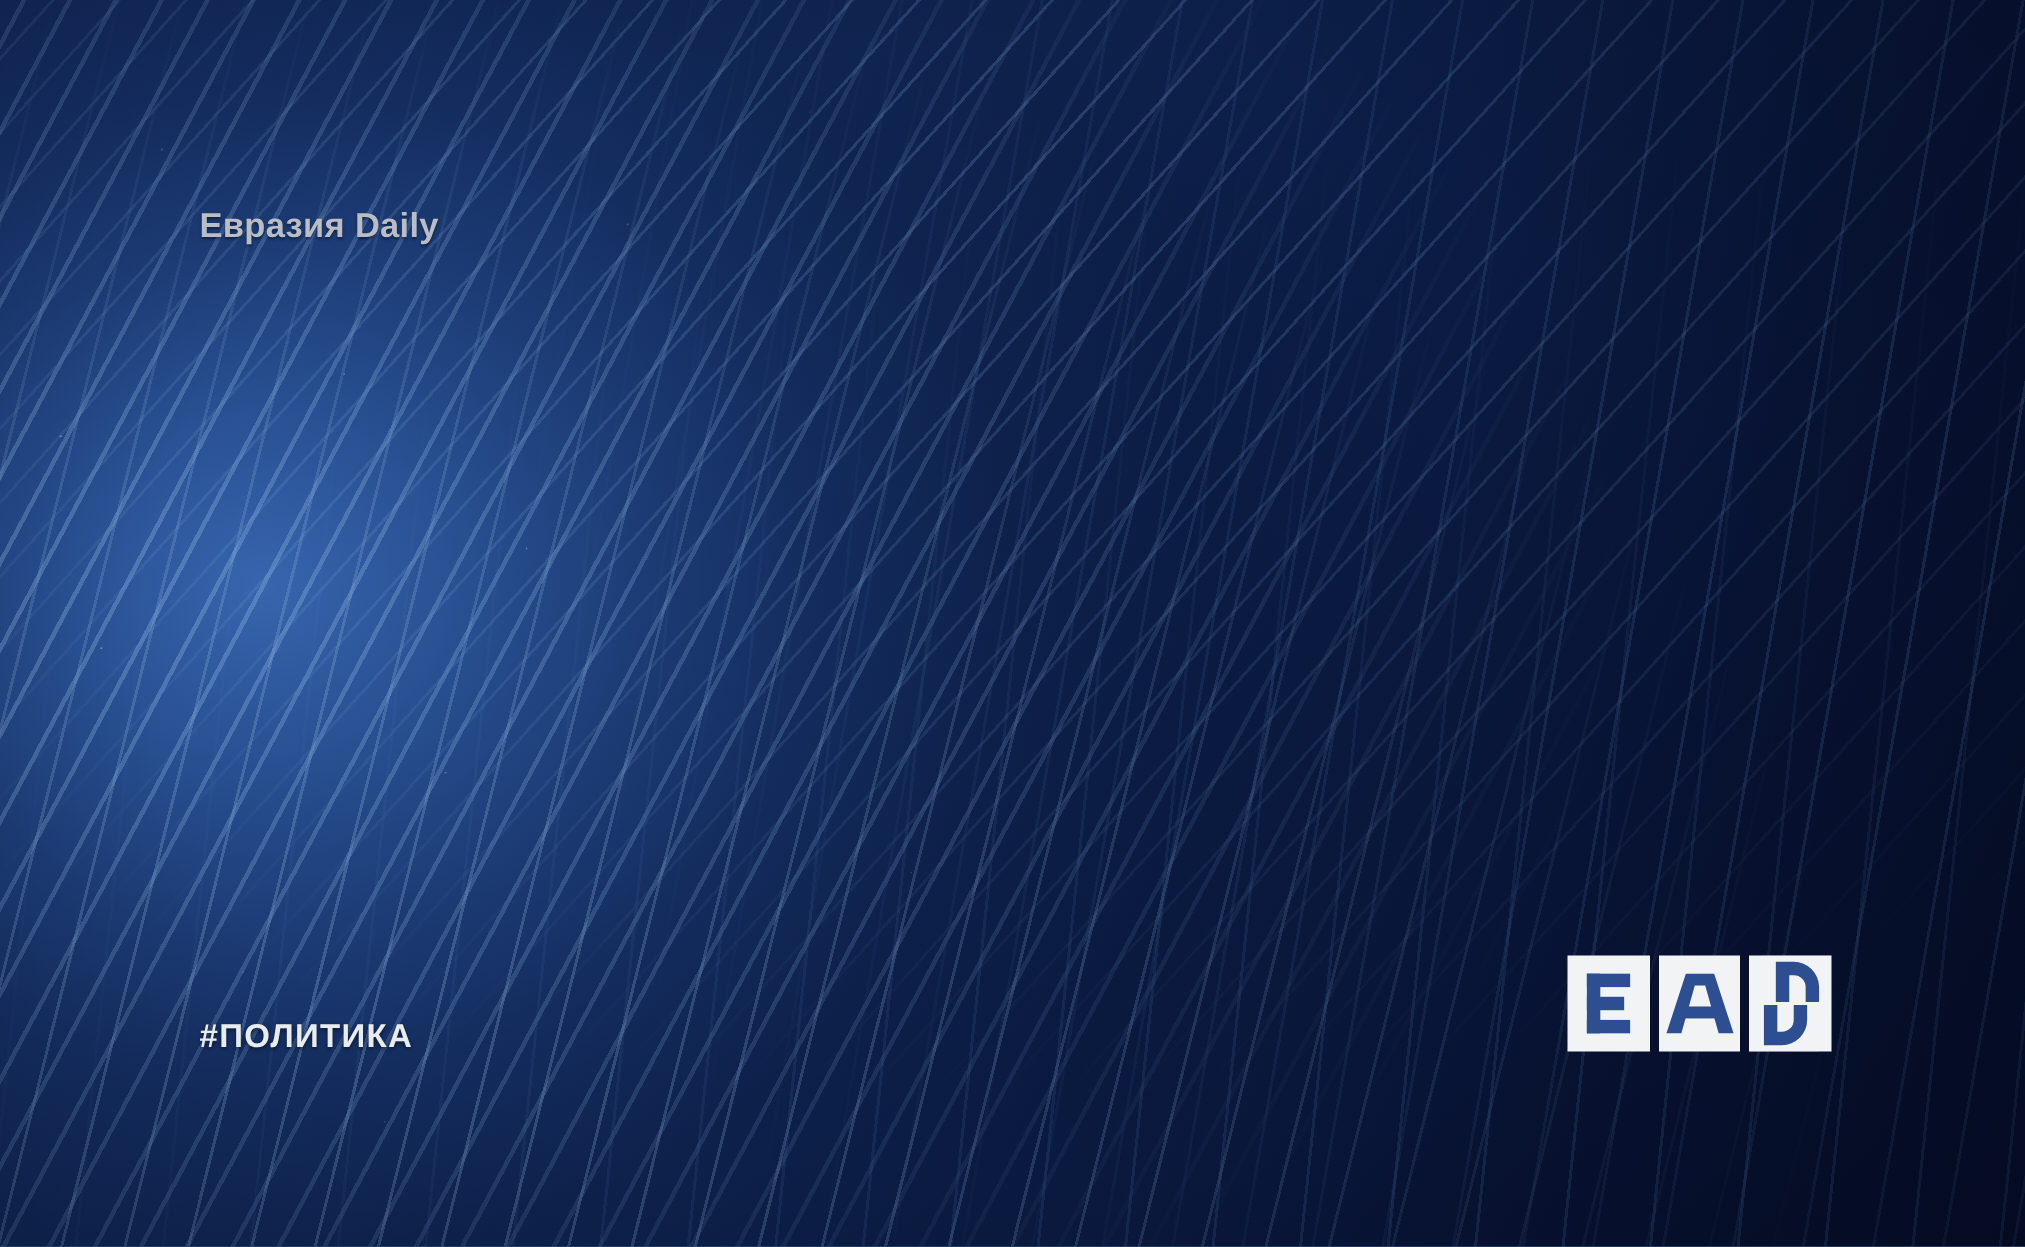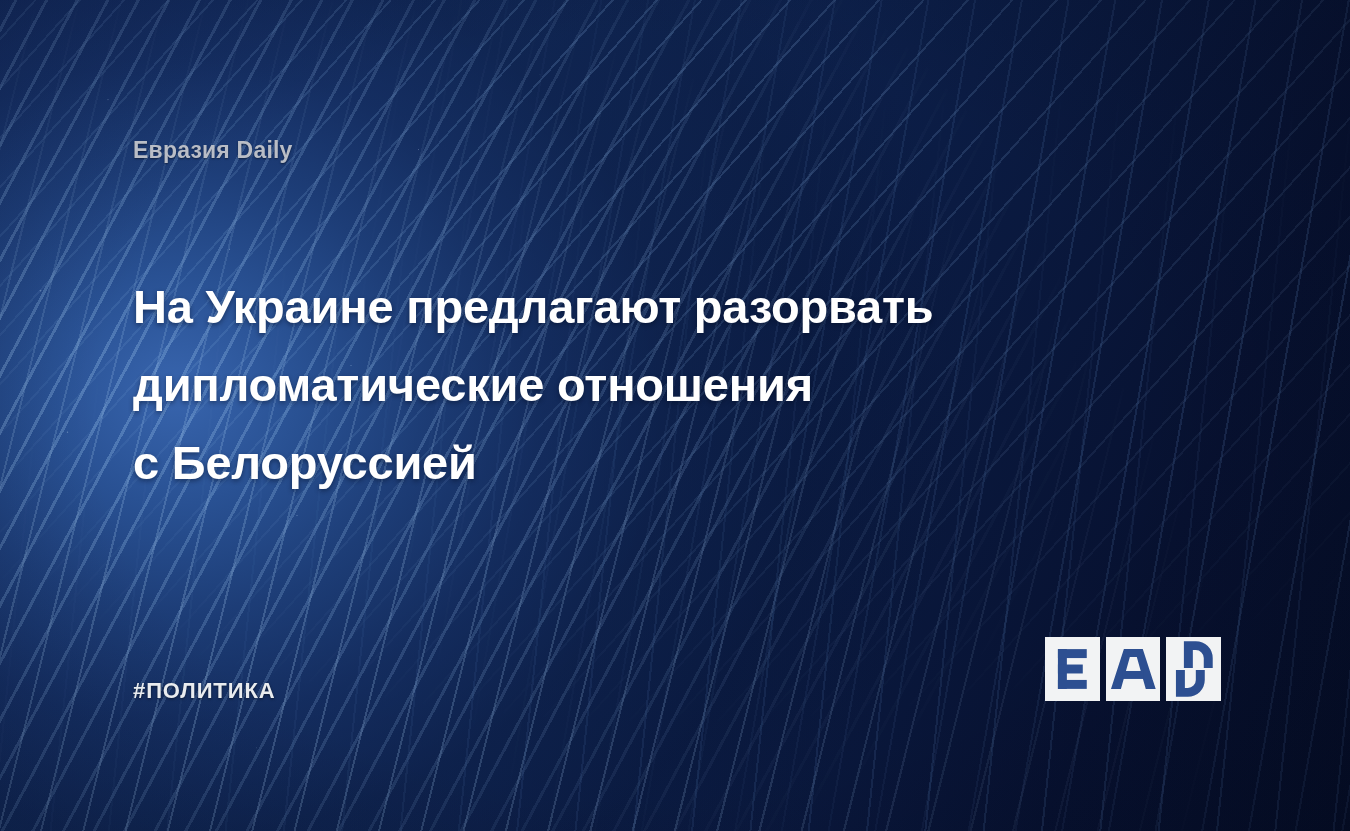--- a/index.html
+++ b/index.html
@@ -227,25 +227,20 @@
     <span class="t4"></span>
     <span class="t5"></span>
   </div>
   <div class="speckle"></div>
   <div class="bg-vignette"></div>
 
   <div class="content">
 
     <div class="brand">Евразия Daily</div>
 
-    <h1 class="headline">
-      <span class="ln">На Украине предлагают разорвать</span>
-      <span class="ln">дипломатические отношения</span>
-      <span class="ln">с Белоруссией</span>
-    </h1>
 
     <div class="hashtag">#ПОЛИТИКА</div>
 
     <div class="logo">
 
       <span class="tile">
         <svg viewBox="0 0 55 64" xmlns="http://www.w3.org/2000/svg" aria-hidden="true">
           <g fill="#2d4f91">
             <rect x="13" y="12" width="9" height="40"></rect>
             <rect x="13" y="12" width="29" height="9"></rect>

